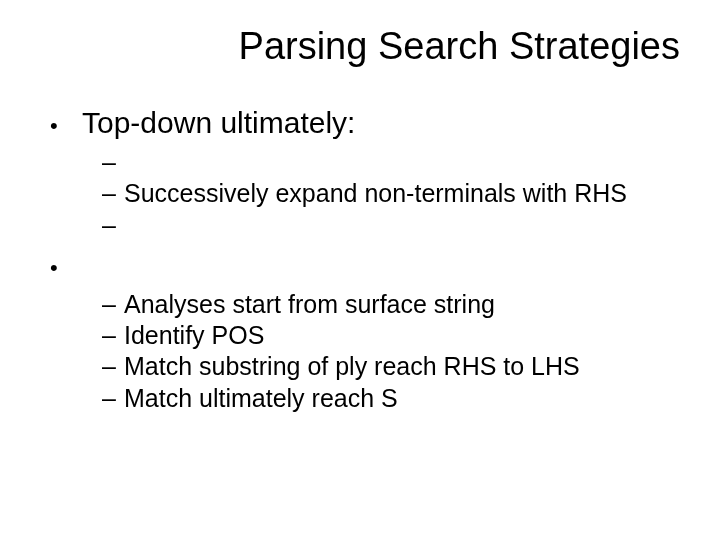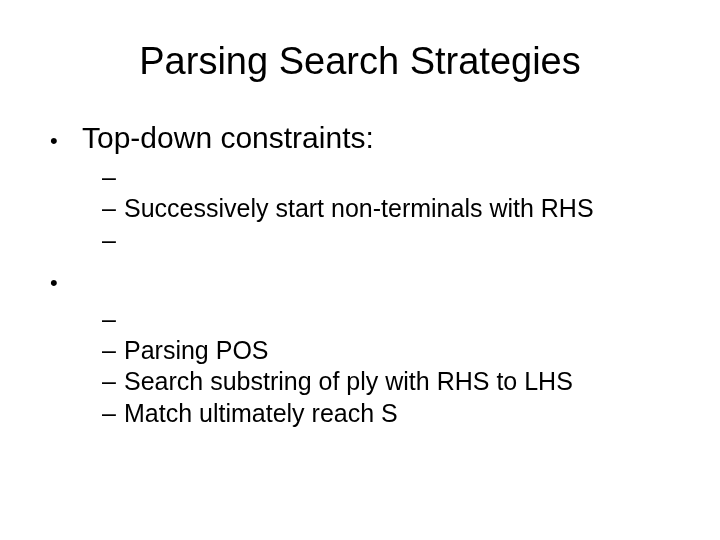--- a/index.html
+++ b/index.html
@@ -6,25 +6,25 @@
     body {
       width: 720px;
       height: 540px;
       background: #ffffff;
       font-family: Arial, Helvetica, sans-serif;
       color: #000000;
       padding: 25px 40px;
       overflow: hidden;
     }
     .title {
-      text-align: center;
+      text-align: right;
       font-size: 38px;
       font-weight: normal;
       margin-bottom: 38px;
-      margin-top: 15px;
+      margin-top: 0;
     }
     .level1 {
       list-style: none;
       padding-left: 10px;
     }
     .level1 > li {
       margin-bottom: 12px;
     }
     .level1-row {
       display: flex;
@@ -55,50 +55,51 @@
   </style>
 </head>
 <body>
 
 <h1 class="title">Parsing Search Strategies</h1>
 
 <ul class="level1">
   <li>
     <div class="level1-row">
       <span class="bullet1">•</span>
-      <span>Top-down constraints:</span>
+      <span>Top-down ultimately:</span>
     </div>
     <ul class="level2">
       <li>
           <span class="dash">–</span>
         </li>
       <li>
           <span class="dash">–</span>
-          <span>Successively start non-terminals with RHS</span>
+          <span>Successively expand non-terminals with RHS</span>
         </li>
       <li>
           <span class="dash">–</span>
         </li>
     </ul>
   </li>
   <li>
     <div class="level1-row">
       <span class="bullet1">•</span>
     </div>
     <ul class="level2">
       <li>
           <span class="dash">–</span>
+          <span>Analyses start from surface string</span>
         </li>
       <li>
           <span class="dash">–</span>
-          <span>Parsing POS</span>
+          <span>Identify POS</span>
         </li>
       <li>
           <span class="dash">–</span>
-          <span>Search substring of ply with RHS to LHS</span>
+          <span>Match substring of ply reach RHS to LHS</span>
         </li>
       <li>
           <span class="dash">–</span>
           <span>Match ultimately reach S</span>
         </li>
     </ul>
   </li>
 </ul>
 
 </body></html>

